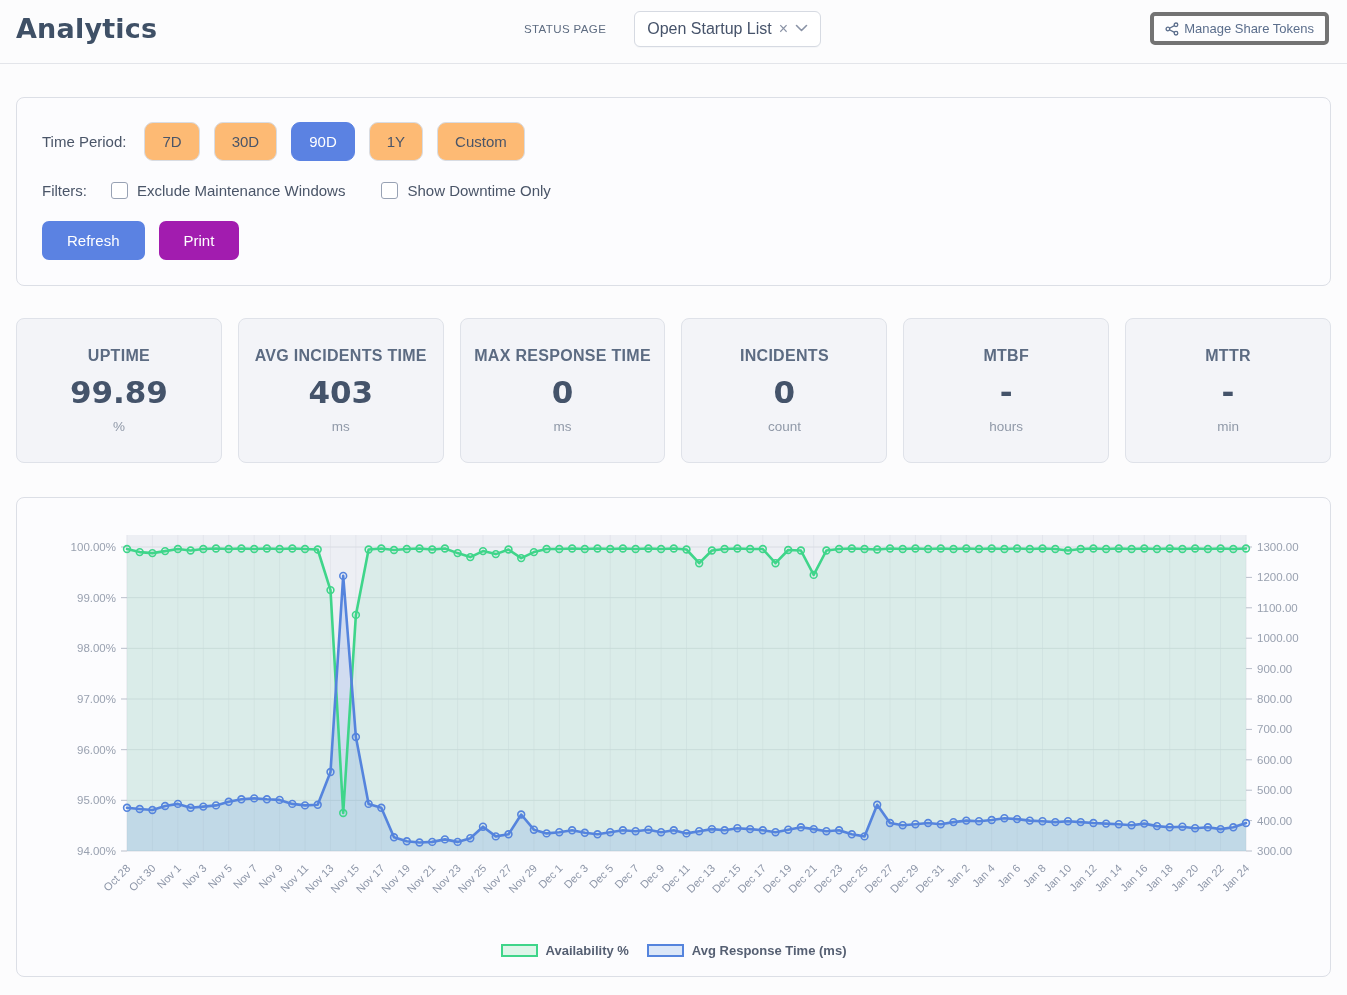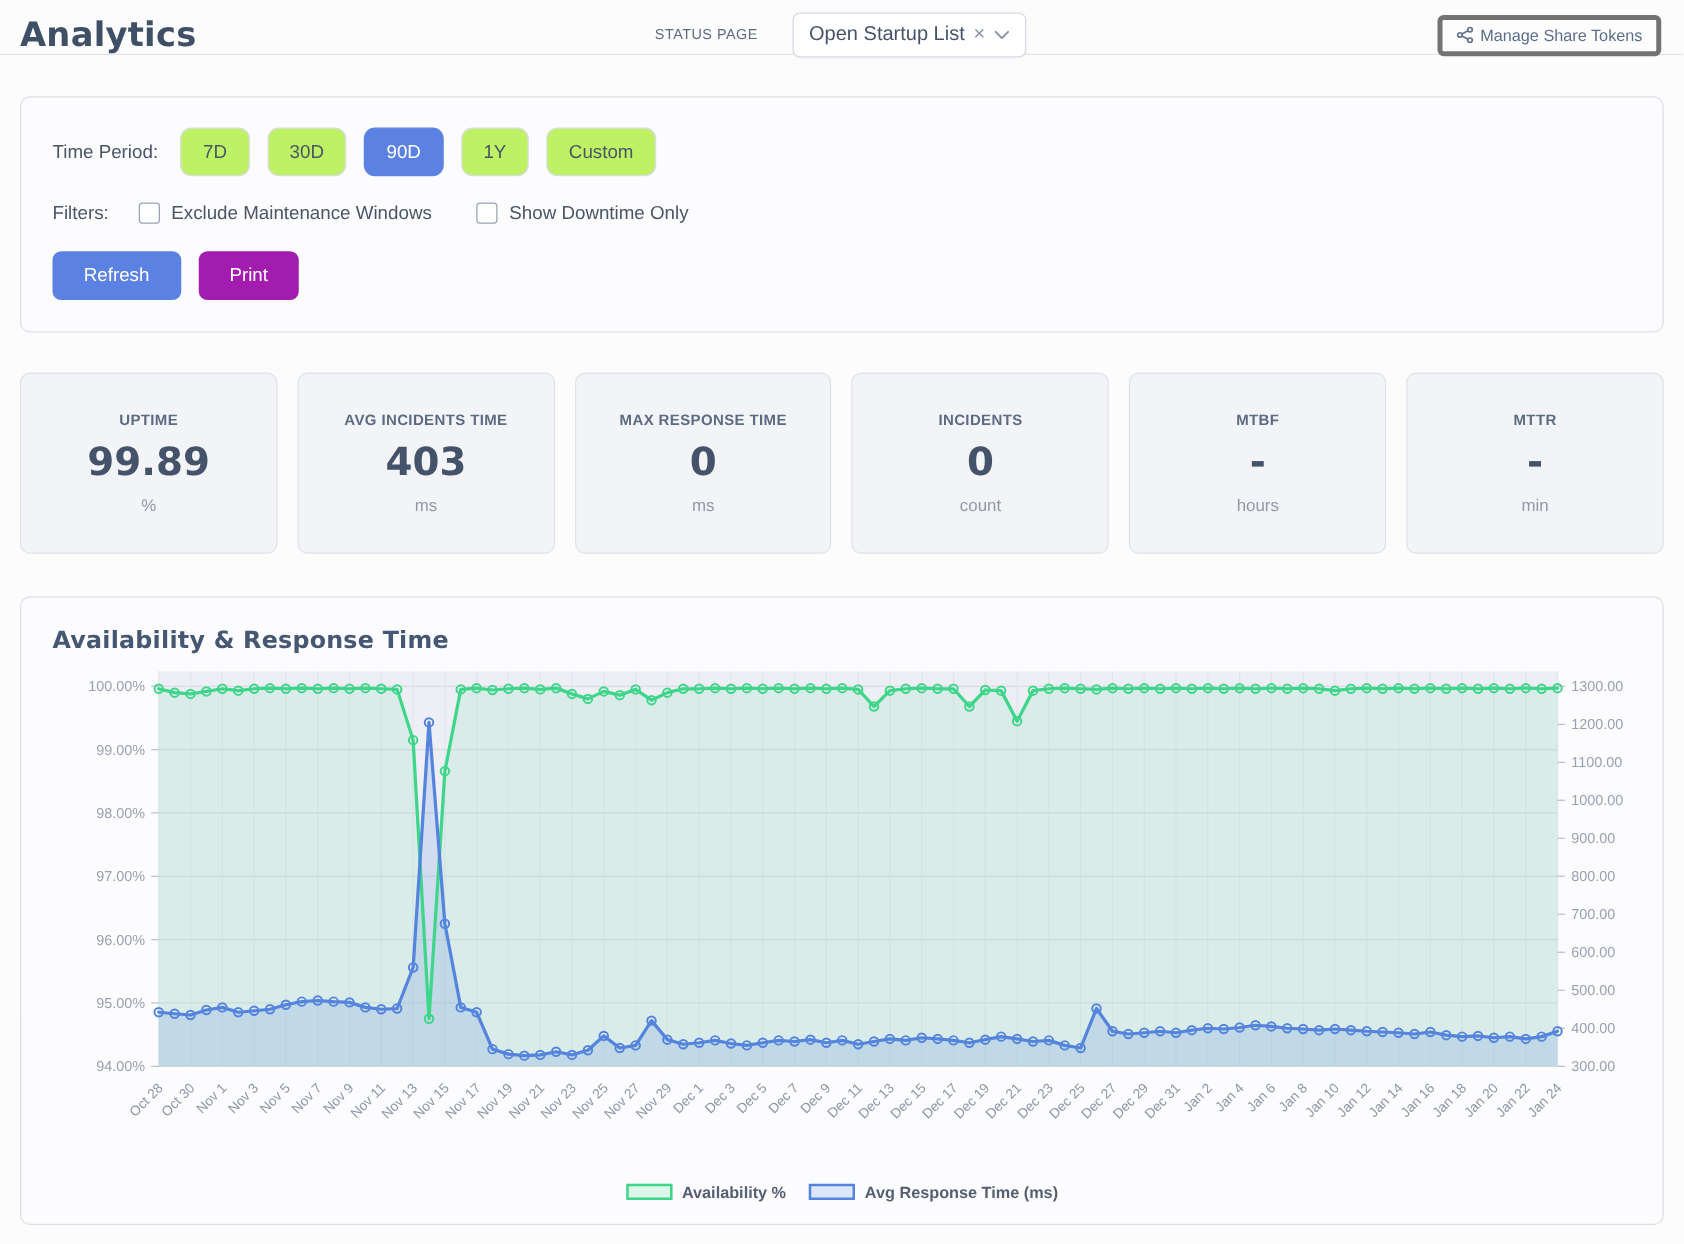--- a/index.html
+++ b/index.html
@@ -1,62 +1,62 @@
 <!DOCTYPE html>
 <html><head>
 <meta charset="utf-8">
 <style>
   * { box-sizing: border-box; margin: 0; padding: 0; }
   html,body { width: 1347px; min-height: 995px; background: #fcfcfd;
     font-family: "Liberation Sans", sans-serif; color: #4a5568; }
 
   
   .page-header { display: grid; grid-template-columns: 1fr auto 1fr; align-items: center;
-    padding: 10px 18px 16px 16px; border-bottom: 1px solid #e3e5ea; height: 44px; }
+    padding: 10px 18px 16px 16px; border-bottom: 1px solid #e3e5ea; height: 64px; }
   .app-title { justify-self: start; font-family: "DejaVu Sans", sans-serif;
     font-size: 27px; font-weight: 700; color: #3f5066; letter-spacing: 0.2px; }
   .status-group { justify-self: center; display: flex; align-items: center; gap: 28px; }
   .status-label { font-size: 11.5px; letter-spacing: 0.4px; color: #5d6b80; font-weight: 400; }
   .status-select { display: flex; align-items: center; gap: 6px; background: #fff;
     border: 1px solid #d6dae2; border-radius: 6px; padding: 8px 12px; cursor: pointer;
     box-shadow: 0 1px 1px rgba(40,60,90,0.03); }
   .status-select .value { font-size: 16px; color: #46536a; }
   .status-select .clear { color: #8a93a6; font-size: 16px; line-height: 1; padding: 0 1px; }
   .status-select svg { display: block; }
   .manage-btn { justify-self: end; display: flex; align-items: center; gap: 5px;
     border: 4px solid #737373; background: #fdfdfe; border-radius: 5px; padding: 5px 11px;
     font-size: 13px; color: #5b6e8c; cursor: pointer; }
 
   
   .panel { margin: 0 16px; border: 1px solid #dcdfe6; border-radius: 8px; background: #fcfcfe; }
   .filter-panel { margin-top: 33px; padding: 24px 25px 25px 25px; }
   .row { display: flex; align-items: center; }
   .tp-row { gap: 14px; }
   .row-label { font-size: 15px; color: #4a5568; margin-right: 4px; }
-  .tp-btn { border: 1px solid #d8dce3; background: #bef264; color: #4a5568;
+  .tp-btn { border: 1px solid #d8dce3; background: #fdba74; color: #4a5568;
     font-size: 15px; padding: 10px 17px; border-radius: 9px; cursor: pointer; min-width: 52px; }
   .tp-btn.active { background: #5b82e2; border-color: #5b82e2; color: #fff; }
   .filters-row { margin-top: 21px; gap: 12px; }
   .checkbox-wrap { display: flex; align-items: center; gap: 9px; margin-left: 8px; cursor: pointer; }
   .checkbox-wrap + .checkbox-wrap { margin-left: 24px; }
   .checkbox { width: 17px; height: 17px; border: 1.5px solid #98a2b4; border-radius: 3px;
     background: #fff; display: inline-block; }
   .cb-label { font-size: 15px; color: #4a5568; }
   .action-row { margin-top: 22px; gap: 14px; }
   .btn { border: none; border-radius: 7px; font-size: 15px; padding: 11px 25px;
     color: #fff; cursor: pointer; }
   .btn-refresh { background: #5b82e2; }
   .btn-print { background: #a21caf; }
 
   
   .stats-row { display: flex; gap: 16px; margin: 32px 16px 0 16px; }
   .stat-card { flex: 1; background: #f3f4f8; border: 1px solid #dfe2e9; border-radius: 8px;
     height: 145px; display: flex; flex-direction: column; align-items: center;
     justify-content: center; gap: 9px; padding: 10px; }
-  .stat-label { font-size: 12px; font-weight: 700; letter-spacing: 0.3px; color: #5c6b82;
+  .stat-label { font-size: 16px; font-weight: 700; letter-spacing: 0.3px; color: #5c6b82;
     text-align: center; }
   .stat-value { font-family: "DejaVu Sans", sans-serif; font-size: 31px; font-weight: 700;
     color: #44536a; }
   .stat-unit { font-size: 13.5px; color: #9099a8; }
 
   
   .chart-panel { margin-top: 34px; margin-bottom: 18px; padding: 23px 25px 14px 25px; }
   .chart-title { font-family: "DejaVu Sans", sans-serif; font-size: 19px; font-weight: 700;
     color: #455772; letter-spacing: 0.2px; }
   .chart-wrap { margin-top: 12px; }
@@ -149,21 +149,20 @@
     <div class="stat-unit">hours</div>
   </div>
   <div class="stat-card">
     <div class="stat-label">MTTR</div>
     <div class="stat-value">-</div>
     <div class="stat-unit">min</div>
   </div>
 </div>
 
 <div class="panel chart-panel">
-  <div class="chart-title">Availability &amp; Response Time</div>
   <div class="chart-wrap">
     <svg id="chart-svg" width="1266" height="392" viewBox="0 0 1266 392">
         <rect x="85" y="2" width="1119" height="316" fill="#edeff4"></rect>
         <line x1="85" y1="2" x2="85" y2="318" stroke="#e3e5ec" stroke-width="1"></line>
         <line x1="110.43181818181819" y1="2" x2="110.43181818181819" y2="318" stroke="#e3e5ec" stroke-width="1"></line>
         <line x1="135.86363636363637" y1="2" x2="135.86363636363637" y2="318" stroke="#e3e5ec" stroke-width="1"></line>
         <line x1="161.29545454545456" y1="2" x2="161.29545454545456" y2="318" stroke="#e3e5ec" stroke-width="1"></line>
         <line x1="186.72727272727275" y1="2" x2="186.72727272727275" y2="318" stroke="#e3e5ec" stroke-width="1"></line>
         <line x1="212.1590909090909" y1="2" x2="212.1590909090909" y2="318" stroke="#e3e5ec" stroke-width="1"></line>
         <line x1="237.5909090909091" y1="2" x2="237.5909090909091" y2="318" stroke="#e3e5ec" stroke-width="1"></line>

